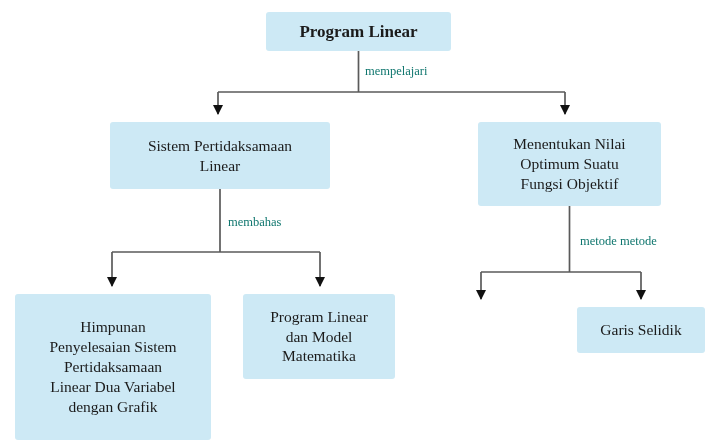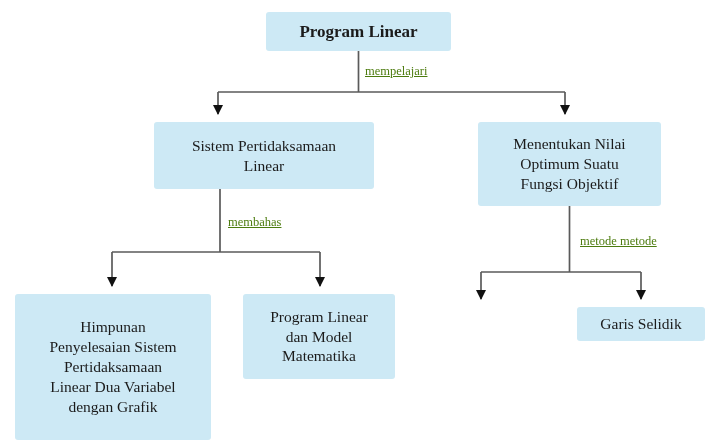--- a/index.html
+++ b/index.html
@@ -38,27 +38,26 @@
     padding: 4px 8px;
     white-space: pre-line;
     z-index: 2;
   }
   .node.root {
     font-weight: bold;
     font-size: 17px;
   }
   .edge-label {
     position: absolute;
-    color: #4d7c0f;
+    color: #0f766e;
     font-size: 12.5px;
     line-height: 1;
     white-space: nowrap;
     z-index: 3;
     background: transparent;
-    text-decoration: underline;
   }
 </style>
 </head>
 <body>
 
 <div id="canvas">
 
   <svg id="edges" viewBox="0 0 719 441" width="719" height="441">
     <defs>
       <marker id="arrow" viewBox="0 0 10 10" refX="9" refY="5" markerWidth="6.2" markerHeight="6.2" orient="auto-start-reverse">
@@ -83,39 +82,39 @@
     <g stroke="#5a5a5a" stroke-width="1.7" fill="none">
       <path d="M 569.5 206 L 569.5 272"></path>
       <path d="M 481 272 L 641 272"></path>
       <path d="M 481 272 L 481 299" marker-end="url(#arrow)"></path>
       <path d="M 641 272 L 641 299" marker-end="url(#arrow)"></path>
     </g>
   </svg>
 
   <div class="node root" style="left:266px; top:12px; width:185px; height:39px;">Program Linear</div>
 
-  <div class="node" style="left:110px; top:122px; width:220px; height:67px;margin-left:44px;">Sistem Pertidaksamaan
+  <div class="node" style="left:110px; top:122px; width:220px; height:67px;">Sistem Pertidaksamaan
 Linear</div>
 
   <div class="node" style="left:478px; top:122px; width:183px; height:84px;text-align:center;">Menentukan Nilai
 Optimum Suatu
 Fungsi Objektif</div>
 
   <div class="node" style="left:15px; top:294px; width:196px; height:146px;">Himpunan
 Penyelesaian Sistem
 Pertidaksamaan
 Linear Dua Variabel
 dengan Grafik</div>
 
   <div class="node" style="left:243px; top:294px; width:152px; height:85px;">Program Linear
 dan Model
 Matematika</div>
 
 
-  <div class="node" style="left:577px; top:307px; width:128px; height:34px;">Garis Selidik</div>
+  <div class="node" style="left:577px; top:307px; width:128px; height:46px;">Garis Selidik</div>
 
   <div class="edge-label" style="left:365px; top:65px;">mempelajari</div>
 
   <div class="edge-label" style="left:228px; top:216px;">membahas</div>
 
   <div class="edge-label" style="left:580px; top:235px;">metode metode</div>
 
 </div>
 
 </body></html>

